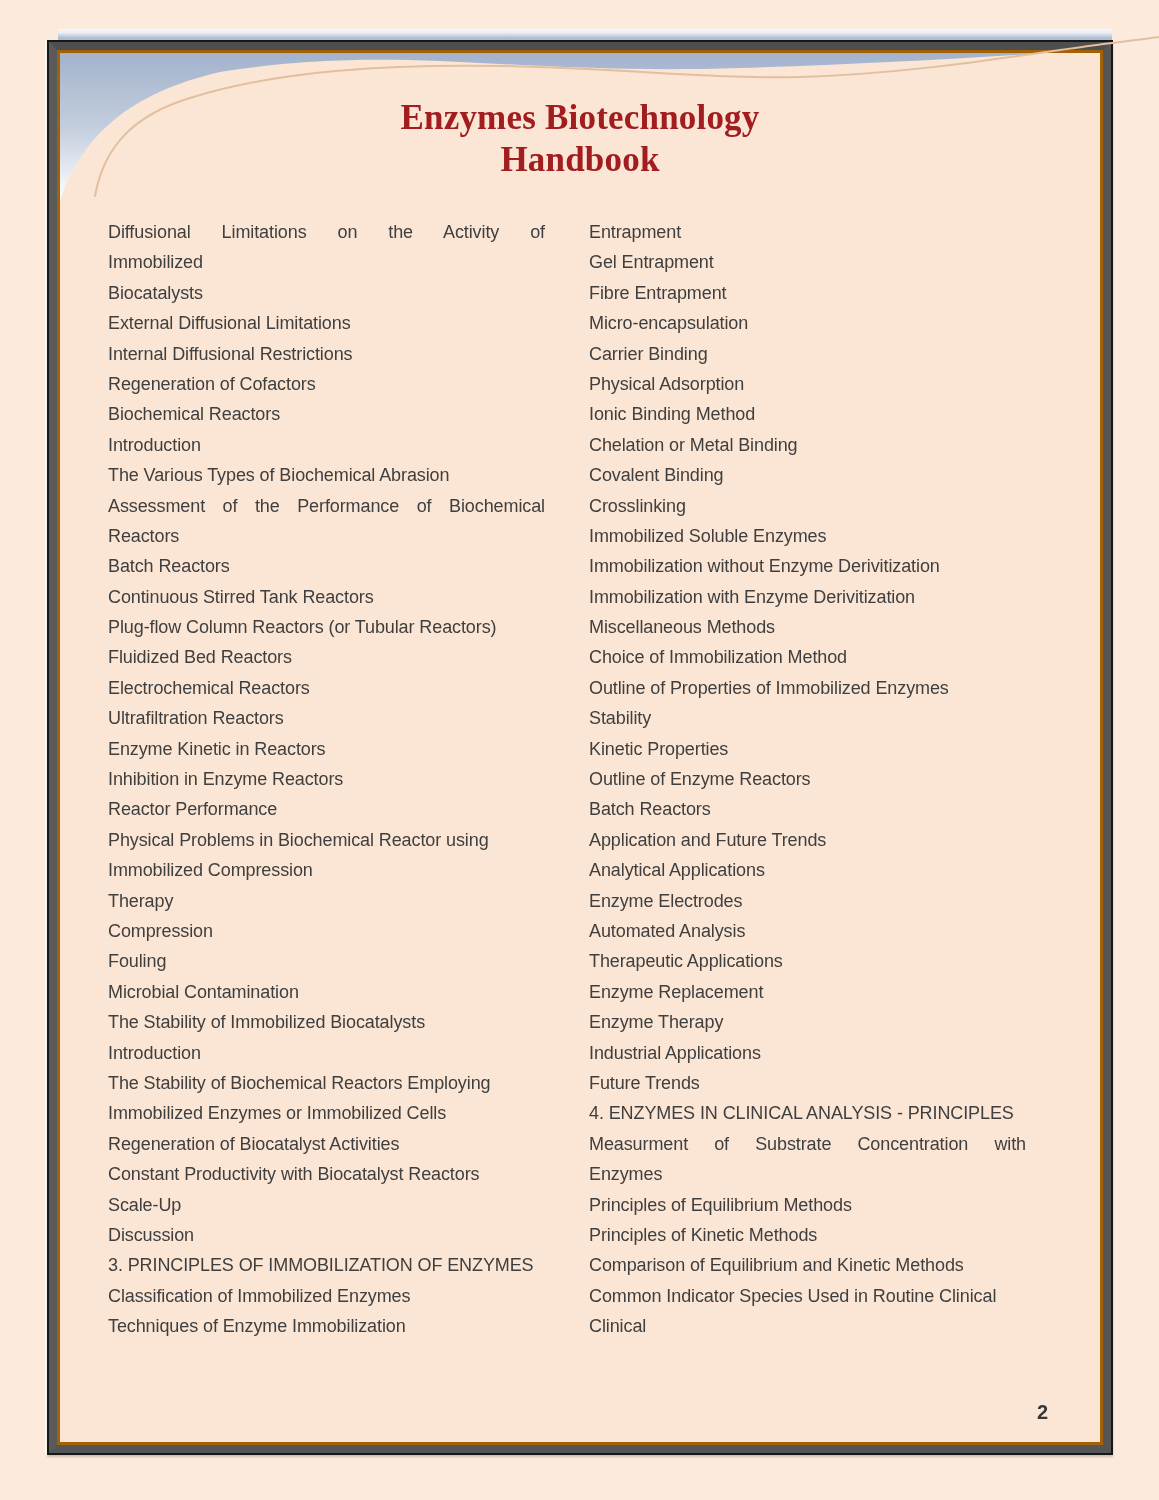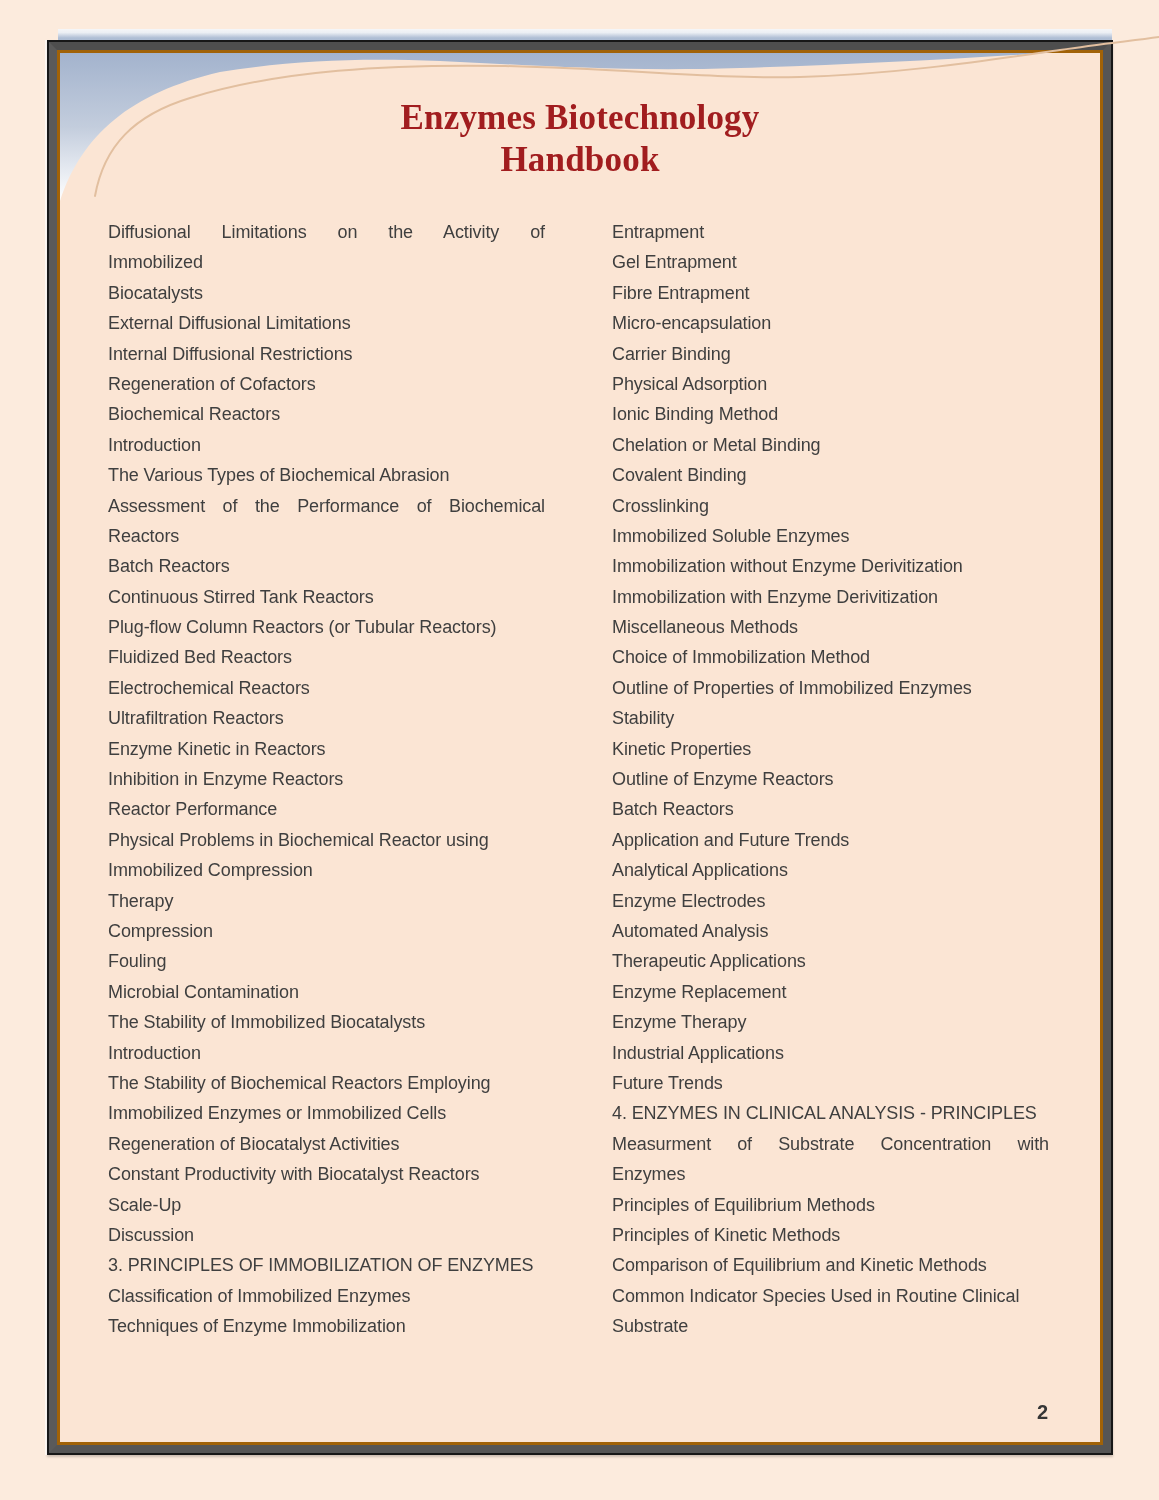--- a/index.html
+++ b/index.html
@@ -57,21 +57,21 @@
     line-height:42px;
     color:#a11d1f;
     letter-spacing:.2px;
   }
 
   .columns{
     position:relative;
     display:flex;
     margin-top:36px;
     padding-left:48px;
-    gap:67px;
+    gap:44px;
   }
   .col{width:437px;}
   .line{
     height:30.4px;
     line-height:30.4px;
     font-size:18px;
     letter-spacing:-0.1px;
     color:#3f3f3f;
     white-space:nowrap;
     overflow:visible;
@@ -188,21 +188,21 @@
               <div class="line">Enzyme Therapy</div>
               <div class="line">Industrial Applications</div>
               <div class="line">Future Trends</div>
               <div class="line">4. ENZYMES IN CLINICAL ANALYSIS - PRINCIPLES</div>
               <div class="line stretch">Measurment of Substrate Concentration with</div>
               <div class="line">Enzymes</div>
               <div class="line">Principles of Equilibrium Methods</div>
               <div class="line">Principles of Kinetic Methods</div>
               <div class="line">Comparison of Equilibrium and Kinetic Methods</div>
               <div class="line">Common Indicator Species Used in Routine Clinical</div>
-              <div class="line">Substrate</div>
+              <div class="line">Clinical</div>
             </div>
         </div>
 
         <div class="page-number">2</div>
 
       </div>
     </div>
   </div>
 
   <svg class="swoosh-svg" viewBox="0 0 1159 1500" aria-hidden="true">

